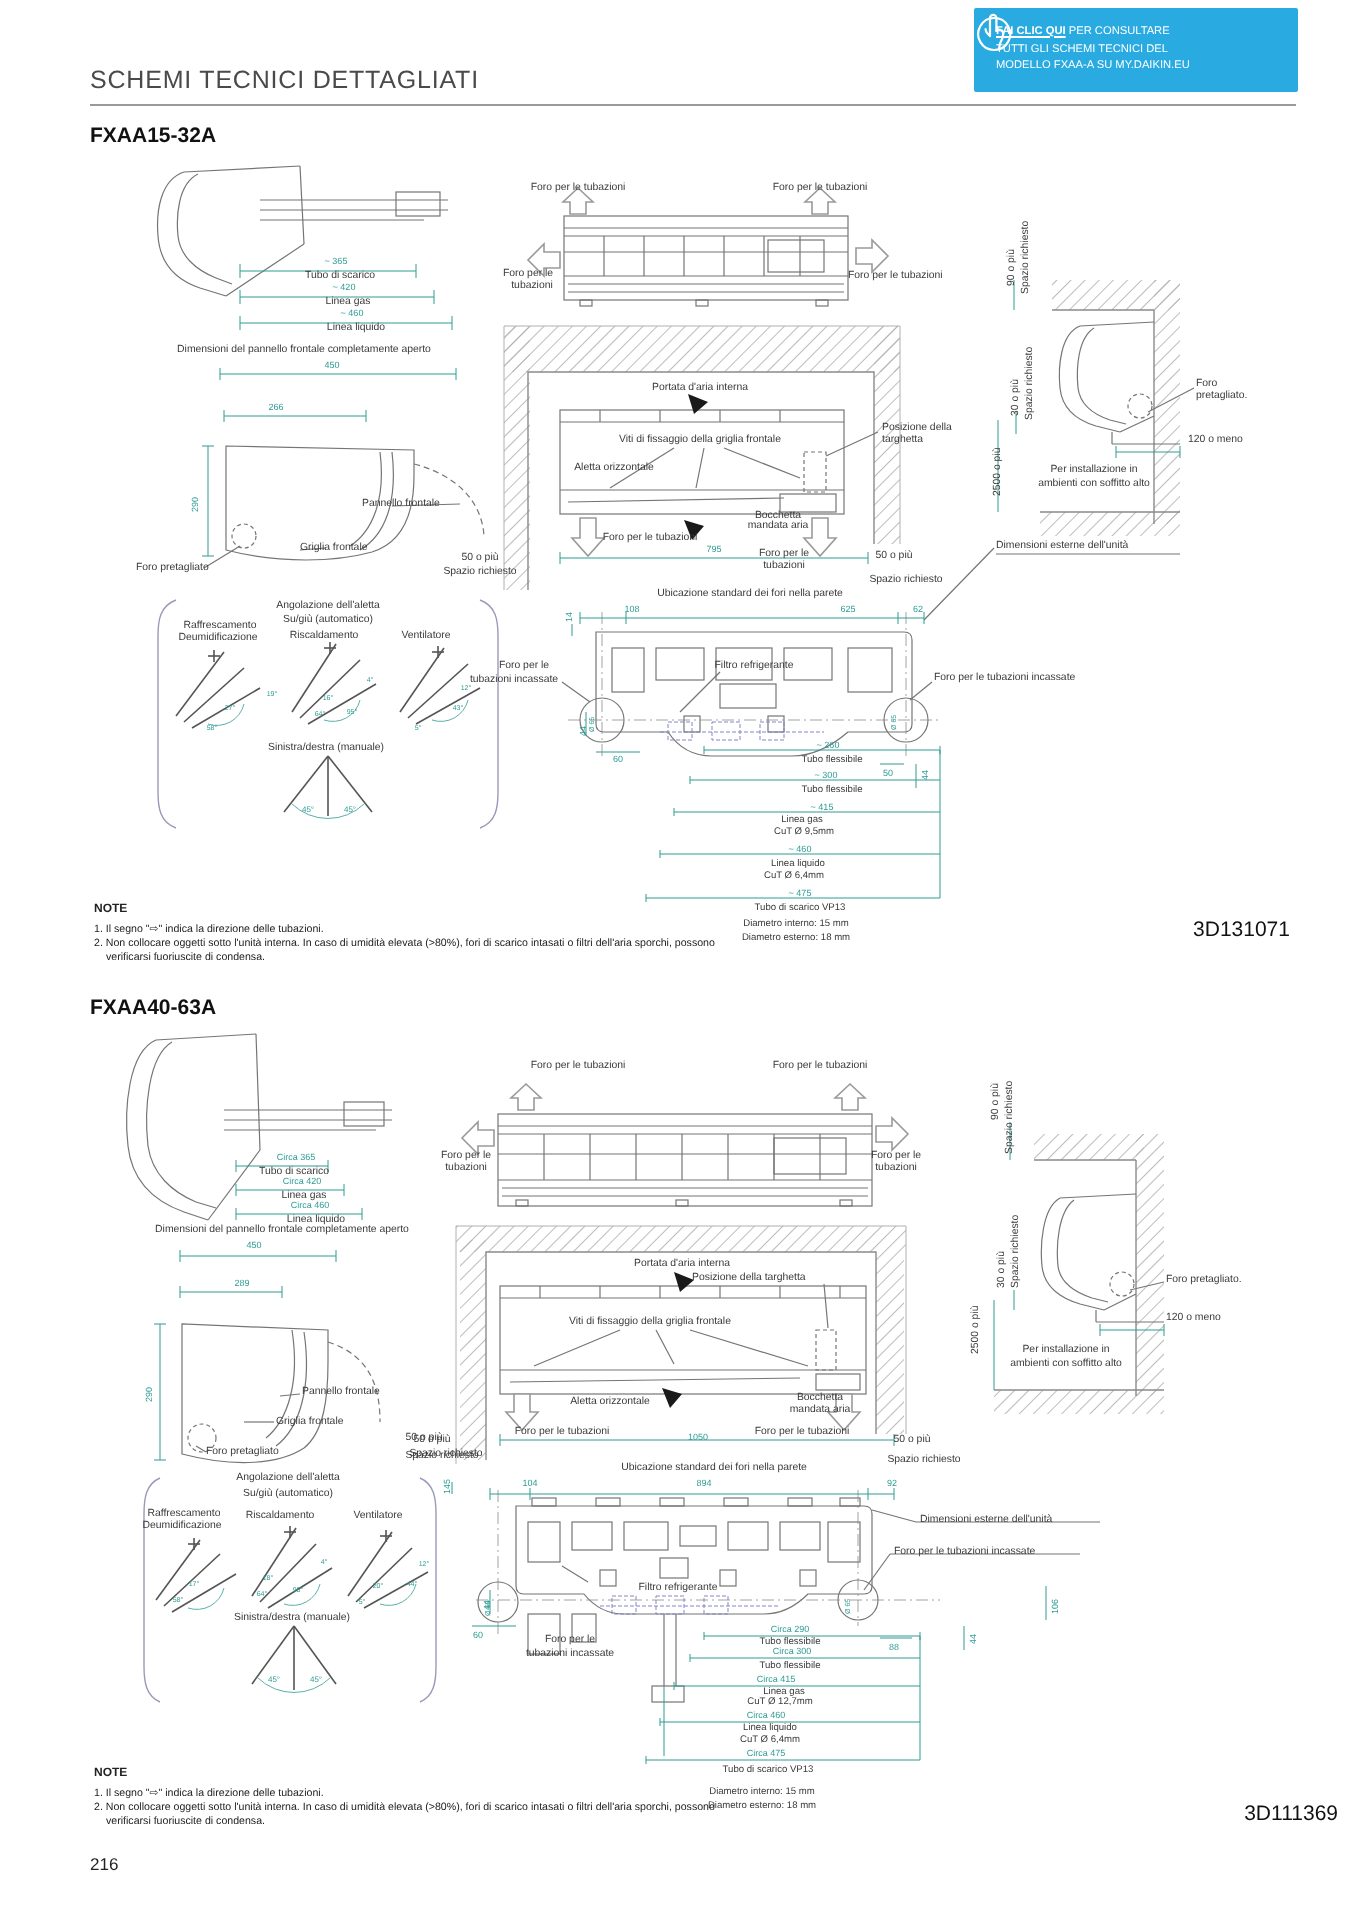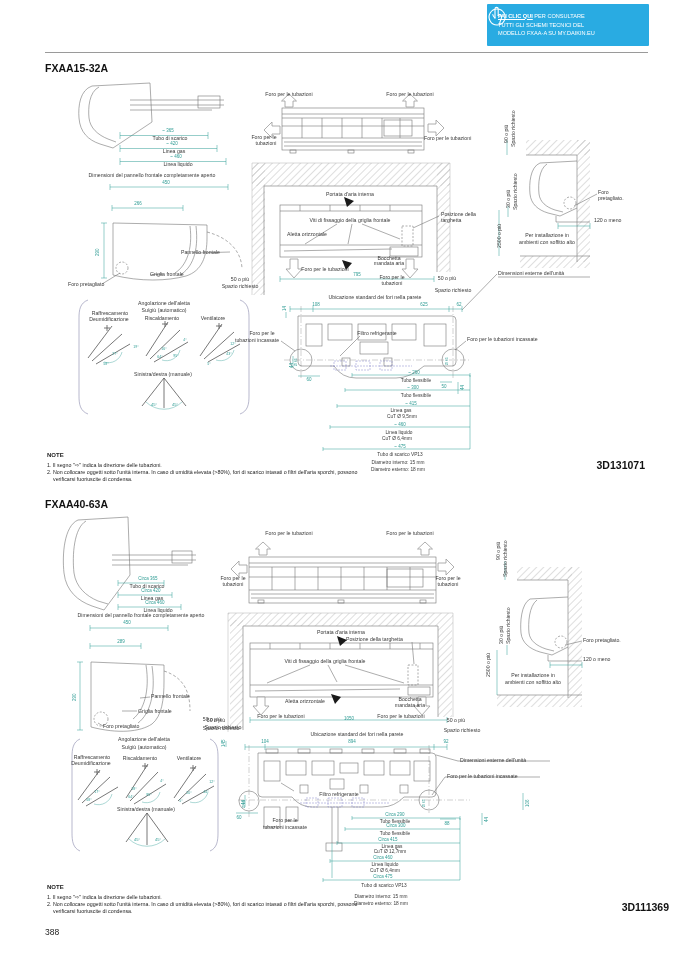--- a/index.html
+++ b/index.html
@@ -12,39 +12,40 @@
   .abs { position:absolute; }
   .page-title { font-size:12.5px; letter-spacing:.4px; color:#4a4a4a; white-space:nowrap; }
   .rule { height:1px; background:#9a9a9a; }
   .banner {
     display:flex; align-items:center; gap:5px; padding:4px 6px;
     border-radius:1px; cursor:pointer;
   }
   .banner-text { color:#fff; font-size:5.6px; line-height:1.6; white-space:nowrap; }
   .banner-text b u { text-underline-offset:1px; }
   .model-heading { font-weight:bold; font-size:10.5px; color:#111; white-space:nowrap; }
-  .drawing-code { font-weight:bold; font-size:10.5px; color:#111; text-align:right; width:105px; }
+  .drawing-code { font-weight:normal; font-size:10.5px; color:#111; text-align:right; width:105px; }
   .note-block { width:332px; font-size:5.3px; line-height:1.3; color:#222; }
   .note-title { font-weight:bold; font-size:6px; margin-bottom:2px; }
   .note-item { text-indent:-6px; padding-left:6px; }
   .page-number { font-size:8.5px; color:#222; }
   .section { position:absolute; left:0; width:574px; }
   .layer { position:absolute; left:0; top:0; right:0; bottom:0; }
   .lbl {
     position:absolute; font-size:5.2px; line-height:1.1; color:#3a3a3a;
     white-space:nowrap;
   }
   .lbl.d { color:#2E9C94; }
   svg { position:absolute; left:0; top:0; }
 </style>
 </head>
 <body>
 
 <div class="page">
 
+  <div class="abs page-title" style="left:45px; top:33px;">SCHEMI TECNICI DETTAGLIATI</div>
   <div class="abs rule" style="left:45px; top:52px; width:603px;"></div>
 
   <div class="abs banner" style="left:487px; top:4px; width:162px; height:42px; background:#29ABE2;">
     <span style="flex:0 0 auto; line-height:0;">
       <svg width="20" height="24" viewBox="0 0 20 24">
         <g fill="none" stroke="#fff" stroke-width="1.1" stroke-linecap="round" stroke-linejoin="round">
           <path d="M10,21 A8,8 0 1 1 10.2,21"></path>
           <path d="M8,14 V5 a1.6,1.6 0 0 1 3.2,0 V11.5"></path>
           <path d="M11.2,11.5 c0.4,-1.4 3.6,-0.8 3.4,1.5 c-0.2,2.4 -0.8,3.4 -1.6,4.8 l-0.4,2.4"></path>
           <path d="M8,14 c-1.4,-1.2 -2.2,-2 -2.2,-3.4"></path>
@@ -705,14 +706,14 @@
       </div>
 
     <div class="abs note-block" style="left:47px; top:389px;">
       <div class="note-title">NOTE</div>
       <div class="note-item">1. Il segno "⇨" indica la direzione delle tubazioni.</div>
       <div class="note-item">2. Non collocare oggetti sotto l'unità interna. In caso di umidità elevata (&gt;80%), fori di scarico intasati o filtri dell'aria sporchi, possono verificarsi fuoriuscite di condensa.</div>
     </div>
     <div class="abs drawing-code" style="left:564px; top:406px;">3D111369</div>
   </div>
 
-  <div class="abs page-number" style="left:45px; top:927px;">388</div>
+  <div class="abs page-number" style="left:45px; top:927px;">216</div>
 </div>
 
 </body></html>

